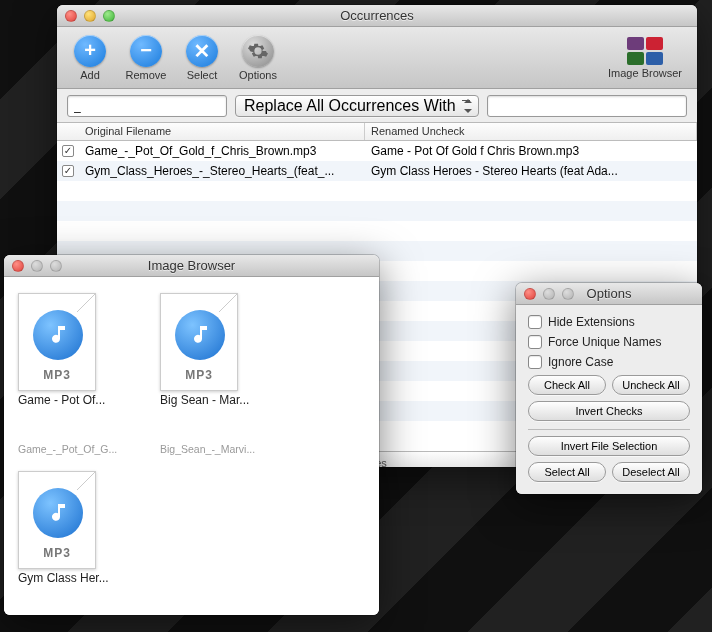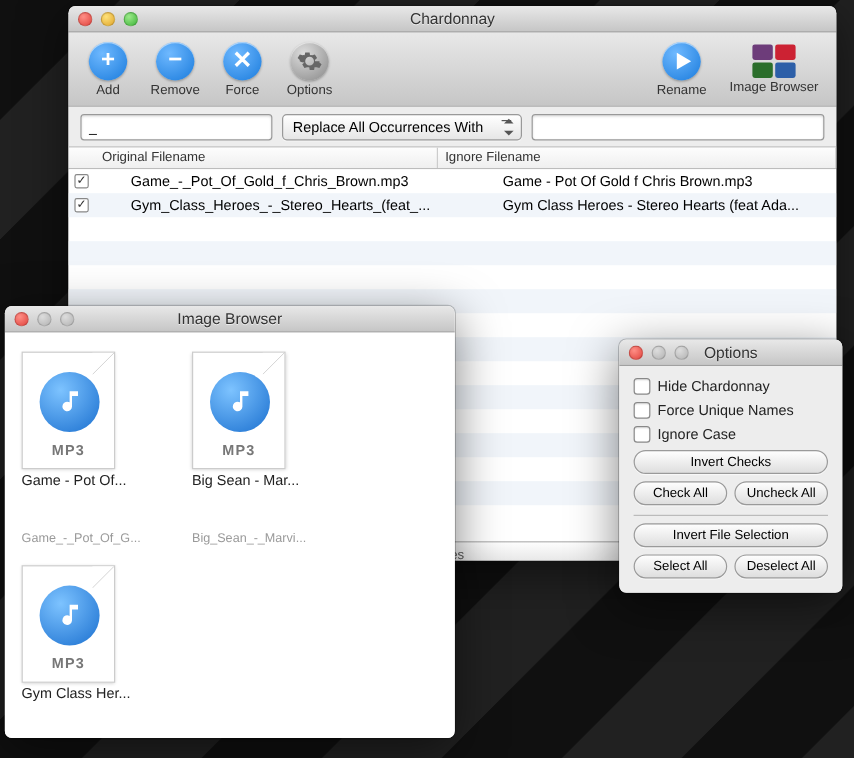--- a/index.html
+++ b/index.html
@@ -29,36 +29,36 @@
 .ticon.play { background: radial-gradient(circle at 35% 30%, #6fb9ff, #1a7bdc); }
 .play-tri { width:0;height:0;border-left:12px solid #fff;border-top:7px solid transparent;border-bottom:7px solid transparent;margin-left:3px; }
 .img-browser-icon { width:36px;height:28px;display:grid;grid-template-columns:1fr 1fr;gap:2px; }
 .img-browser-icon div { border-radius:2px; }
 .spacer { flex: 1; }
 
 .controlbar { height: 34px; display: flex; align-items: center; gap: 8px; padding: 0 10px; background: #ededed; border-bottom:1px solid #b9b9b9; }
 .txtin { height: 22px; border: 1px solid #999; border-radius: 3px; background: #fff; font-size: 12px; padding: 0 6px; box-shadow: inset 0 1px 2px rgba(0,0,0,.15); }
 .txtin.left { flex: 0 0 160px; }
 .txtin.right { flex: 1; }
-.sel { height: 22px; min-width: 200px; font-size: 12px; border: 1px solid #999; border-radius: 4px; background: linear-gradient(#fff,#e6e6e6); padding: 0 22px 0 8px; position: relative; display: flex; align-items: center; box-shadow: 0 1px 0 rgba(255,255,255,.5); cursor: pointer; }
+.sel { height: 22px; min-width: 200px; font-size: 16px; border: 1px solid #999; border-radius: 4px; background: linear-gradient(#fff,#e6e6e6); padding: 0 22px 0 8px; position: relative; display: flex; align-items: center; box-shadow: 0 1px 0 rgba(255,255,255,.5); cursor: pointer; }
 .sel::after { content: ""; position: absolute; right: 8px; top: 4px; width: 8px; height: 12px; background:
   linear-gradient(#555,#555) 0 0/8px 1px no-repeat; }
 .sel .arrows { position:absolute; right:6px; top:2px; width:8px; height:16px; }
 .sel .arrows::before,.sel .arrows::after{content:"";position:absolute;left:0;width:0;height:0;border-left:4px solid transparent;border-right:4px solid transparent;}
 .sel .arrows::before{top:1px;border-bottom:4px solid #555;}
 .sel .arrows::after{bottom:1px;border-top:4px solid #555;}
 
 .colheads { display:flex; height:18px; background: linear-gradient(#fdfdfd,#efefef); border-bottom:1px solid #bcbcbc; font-size:11px; color:#333; }
 .colheads div { padding:2px 6px; border-right:1px solid #ccc; }
 .colheads .c0{width:22px;border-right:none;}
 .colheads .c1{flex:0 0 286px;}
 .colheads .c2{flex:1;}
 
 .rows { height: 310px; background:#fff; overflow:auto; }
-.row { display:flex; height:20px; font-size:12px; align-items:center;gap:24px; }
+.row { display:flex; height:20px; font-size:12px; align-items:center; }
 .row:nth-child(even){background:#f1f5fa;}
 .row .c0{width:22px;display:flex;justify-content:center;}
 .row .c1{flex:0 0 286px;padding:0 6px;white-space:nowrap;overflow:hidden;text-overflow:ellipsis;}
 .row .c2{flex:1;padding:0 6px;white-space:nowrap;overflow:hidden;text-overflow:ellipsis;}
 .chk { width:12px;height:12px;border:1px solid #888;border-radius:2px;background:#fff;display:flex;align-items:center;justify-content:center; }
 .chk.on::after{content:"✓";font-size:10px;color:#333;line-height:1;}
 .statusbar { height:22px; border-top:1px solid #b9b9b9; background:linear-gradient(#fdfdfd,#e0e0e0); font-size:11px; display:flex;align-items:center;justify-content:center;color:#555;}
 
 
 .imgwin { left: 4px; top: 255px; width: 375px; height: 360px; background:#fff; }
@@ -85,51 +85,45 @@
 <body>
 <div class="bg-grid"></div>
 
 <div class="window main">
   <div class="titlebar">
     <div class="traffic">
       <div class="tl red"></div>
       <div class="tl yel"></div>
       <div class="tl grn"></div>
     </div>
-    <div class="title">Chardonnay</div>
+    <div class="title">Occurrences</div>
   </div>
 
   <div class="toolbar">
     <div class="tool small">
       <div class="ticon blue">+</div>
       <span>Add</span>
     </div>
     <div class="tool small">
       <div class="ticon blue">−</div>
       <span>Remove</span>
     </div>
     <div class="tool small">
       <div class="ticon blue">✕</div>
-      <span>Force</span>
+      <span>Select</span>
     </div>
     <div class="tool small">
       <div class="ticon gear">
         <svg class="gear-svg" width="22" height="22" viewBox="0 0 24 24">
             <path d="M12 8a4 4 0 100 8 4 4 0 000-8zm9 4a7 7 0 01-.1 1.2l2 1.6-2 3.4-2.4-.8a7 7 0 01-2 .1l-.4 2.5h-4l-.4-2.5a7 7 0 01-2-.1l-2.4.8-2-3.4 2-1.6A7 7 0 013 12a7 7 0 01.1-1.2l-2-1.6 2-3.4 2.4.8a7 7 0 012-.1L8 4h4l.4 2.5a7 7 0 012 .1l2.4-.8 2 3.4-2 1.6c.1.4.2.8.2 1.2z"></path>
           </svg>
       </div>
       <span>Options</span>
     </div>
     <div class="spacer"></div>
-    <div class="tool">
-      <div class="ticon play">
-          <div class="play-tri"></div>
-        </div>
-      <span>Rename</span>
-    </div>
     <div class="tool" style="width:84px">
       <div class="img-browser-icon">
         <div style="background:#6d3c7a"></div>
           <div style="background:#c23"></div>
         <div style="background:#2b6e2b"></div>
           <div style="background:#2d5fa8"></div>
       </div>
       <span>Image Browser</span>
     </div>
   </div>
@@ -139,21 +133,21 @@
     <div class="sel">
       <span>Replace All Occurrences With</span>
       <div class="arrows"></div>
     </div>
     <input class="txtin right" value="" style="">
   </div>
 
   <div class="colheads">
     <div class="c0"></div>
     <div class="c1">Original Filename</div>
-    <div class="c2">Ignore Filename</div>
+    <div class="c2">Renamed Uncheck</div>
   </div>
 
   <div class="rows" id="rows">
       <div class="row">
         <div class="c0">
           <span class="chk on"></span>
         </div>
   <div class="c1">Game_-_Pot_Of_Gold_f_Chris_Brown.mp3</div>
   <div class="c2">Game - Pot Of Gold f Chris Brown.mp3</div>
       </div>
@@ -285,41 +279,41 @@
     <div class="traffic">
       <div class="tl red"></div>
       <div class="tl dim"></div>
       <div class="tl dim"></div>
     </div>
     <div class="title">Options</div>
   </div>
   <div class="body">
     <label class="optrow">
       <span class="obox"></span>
-      <span>Hide Chardonnay</span>
+      <span>Hide Extensions</span>
     </label>
     <label class="optrow">
       <span class="obox"></span>
       <span>Force Unique Names</span>
     </label>
     <label class="optrow">
       <span class="obox"></span>
       <span>Ignore Case</span>
     </label>
     <div class="btnrow">
       <div class="btn">
+          <span>Check All</span>
+        </div>
+      <div class="btn">
+          <span>Uncheck All</span>
+        </div>
+    </div>
+    <div class="btnrow">
+      <div class="btn">
           <span>Invert Checks</span>
-        </div>
-    </div>
-    <div class="btnrow">
-      <div class="btn">
-          <span>Check All</span>
-        </div>
-      <div class="btn">
-          <span>Uncheck All</span>
         </div>
     </div>
     <div class="hr"></div>
     <div class="btnrow">
       <div class="btn">
           <span>Invert File Selection</span>
         </div>
     </div>
     <div class="btnrow">
       <div class="btn">

